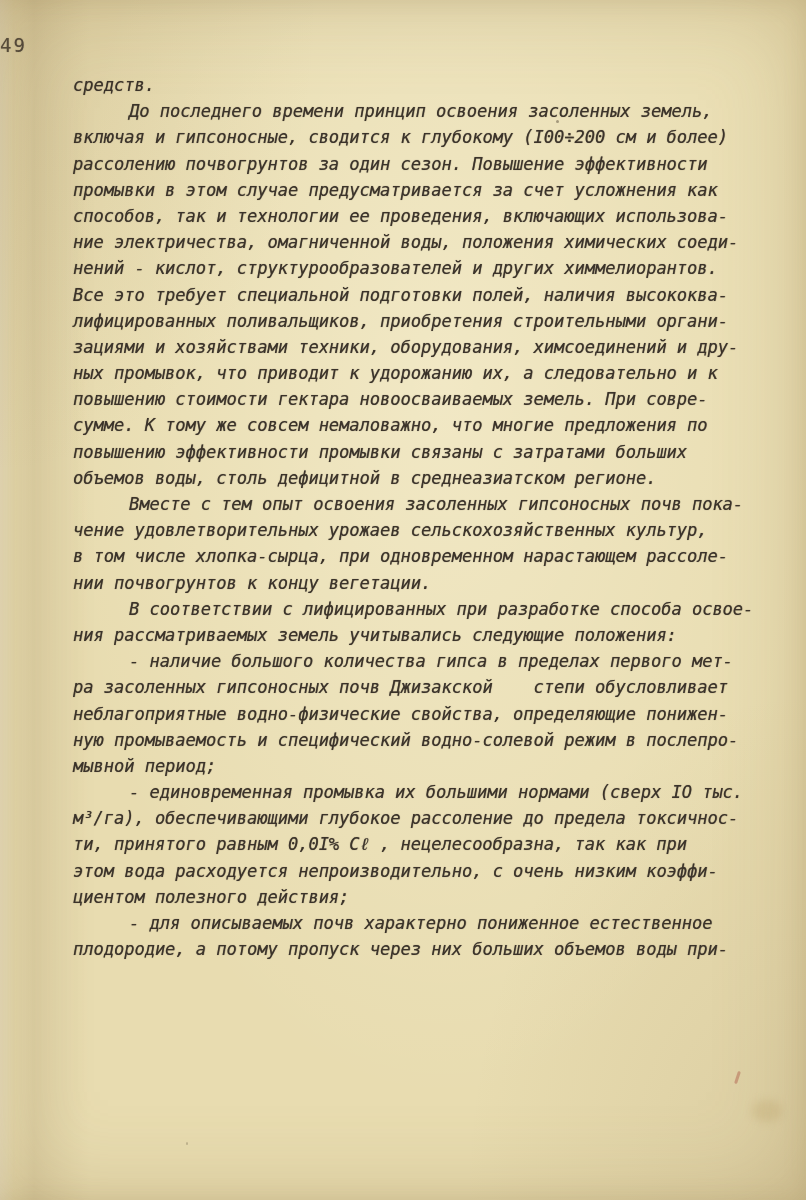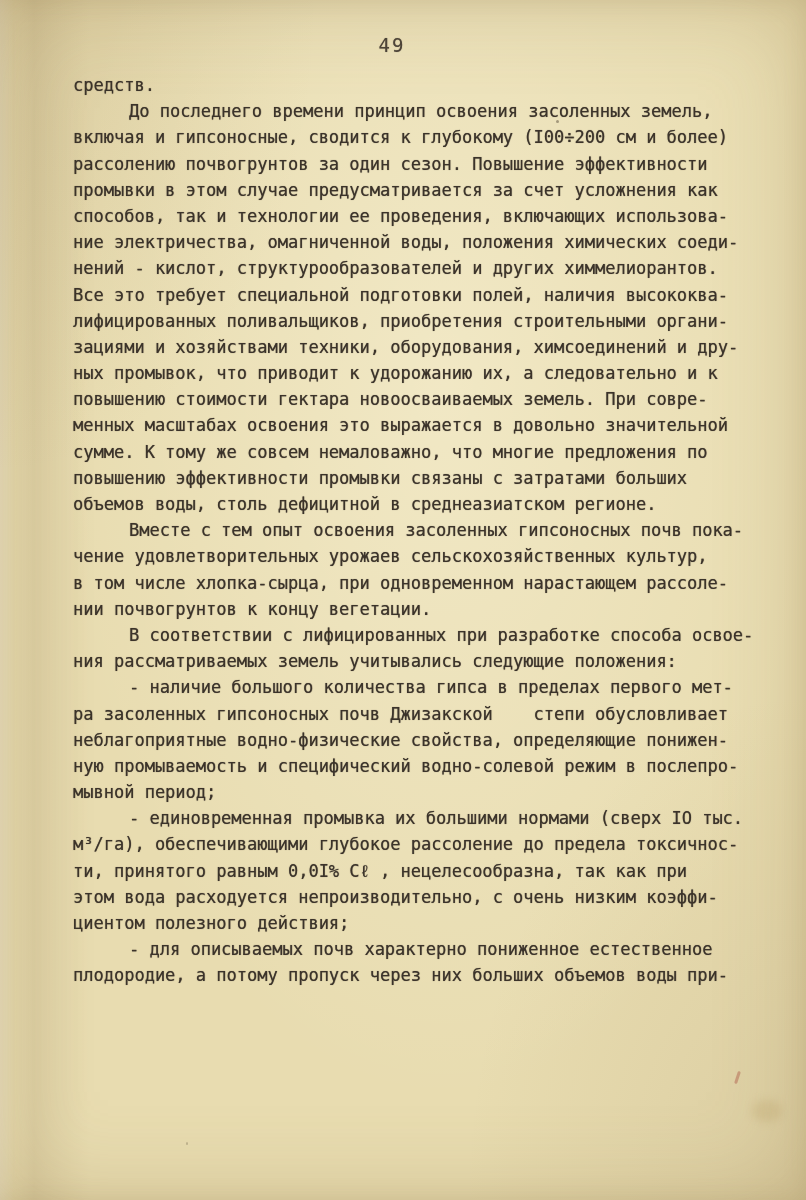--- a/index.html
+++ b/index.html
@@ -36,34 +36,35 @@
     pointer-events: none;
     box-shadow:
       inset 0 0 90px rgba(146,120,70,0.30),
       inset 0 0 22px rgba(146,120,70,0.18);
   }
   .page-num {
     position: absolute;
     top: 34px;
     left: 0;
     right: 22px;
-    text-align: center;
+    text-align: left;
     font-size: 19px;
     letter-spacing: 2px;
     color: #4a4238;
     text-shadow: 0 0 1px rgba(74,66,56,0.55);
   }
   .text-block {
     position: absolute;
     top: 72px;
     left: 73px;
     width: 700px;
     font-size: 17px;
     color: var(--ink);
     text-shadow: 0 0 1px rgba(59,51,42,0.55), 0.4px 0 0 rgba(59,51,42,0.30);
+    font-style: italic;
   }
   .line {
     height: 26.2px;
     line-height: 26.2px;
     white-space: pre;
   }
   .line.indent {
     padding-left: 56px;
   }
   .pen-mark {
@@ -109,21 +110,20 @@
       <div class="line">рассолению почвогрунтов за один сезон. Повышение эффективности</div>
       <div class="line">промывки в этом случае предусматривается за счет усложнения как</div>
       <div class="line">способов, так и технологии ее проведения, включающих использова-</div>
       <div class="line">ние электричества, омагниченной воды, положения химических соеди-</div>
       <div class="line">нений - кислот, структурообразователей и других химмелиорантов.</div>
       <div class="line">Все это требует специальной подготовки полей, наличия высококва-</div>
       <div class="line">лифицированных поливальщиков, приобретения строительными органи-</div>
       <div class="line">зациями и хозяйствами техники, оборудования, химсоединений и дру-</div>
       <div class="line">ных промывок, что приводит к удорожанию их, а следовательно и к</div>
       <div class="line">повышению стоимости гектара новоосваиваемых земель. При совре-</div>
-      <div class="line">менных масштабах освоения это выражается в довольно значительной</div>
       <div class="line">сумме. К тому же совсем немаловажно, что многие предложения по</div>
       <div class="line">повышению эффективности промывки связаны с затратами больших</div>
       <div class="line">объемов воды, столь дефицитной в среднеазиатском регионе.</div>
       <div class="line indent">Вместе с тем опыт освоения засоленных гипсоносных почв пока-</div>
       <div class="line">чение удовлетворительных урожаев сельскохозяйственных культур,</div>
       <div class="line">в том числе хлопка-сырца, при одновременном нарастающем рассоле-</div>
       <div class="line">нии почвогрунтов к концу вегетации.</div>
       <div class="line indent">В соответствии с лифицированных при разработке способа освое-</div>
       <div class="line">ния рассматриваемых земель учитывались следующие положения:</div>
       <div class="line indent">- наличие большого количества гипса в пределах первого мет-</div>

